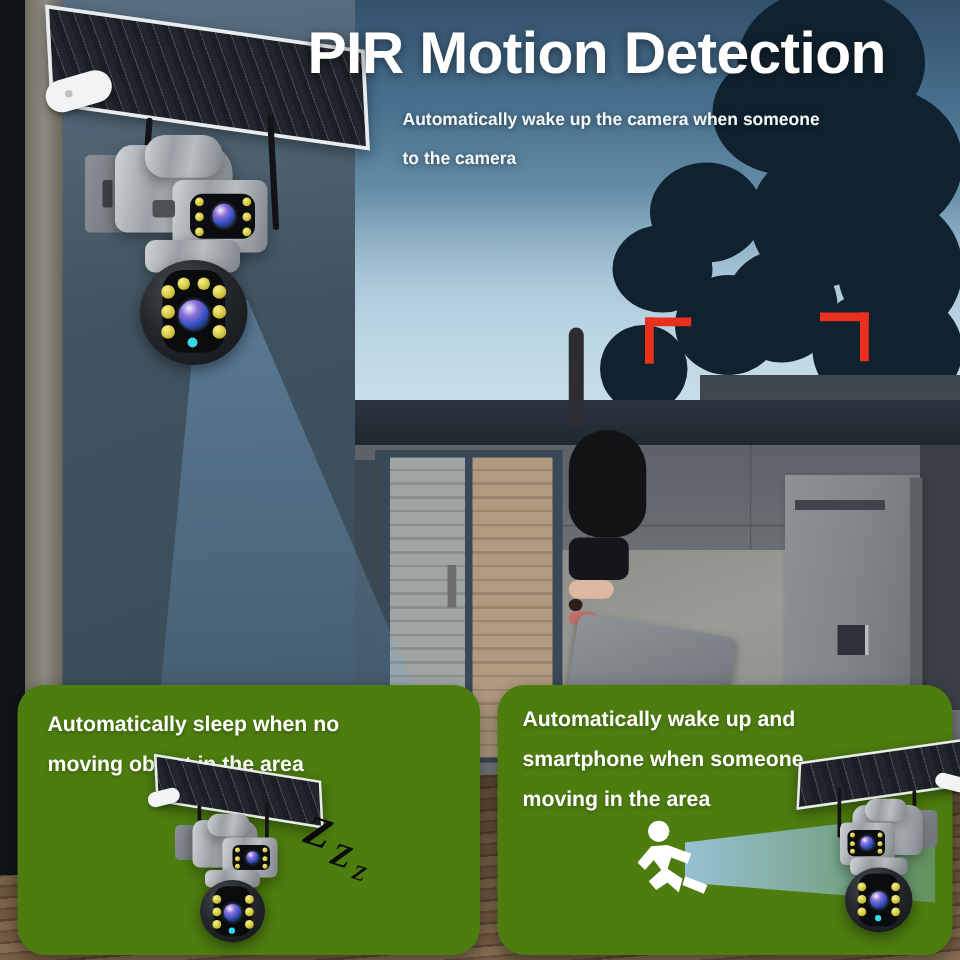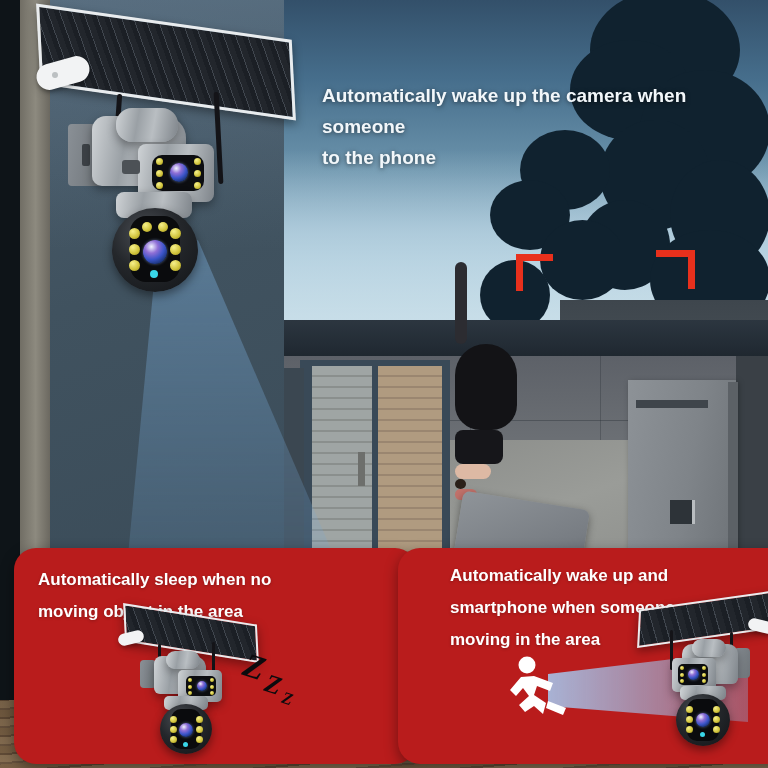--- a/index.html
+++ b/index.html
@@ -95,21 +95,21 @@
 
   
   #title{
     left:246px;top:14px;width:520px;
     color:#ffffff;font-size:47px;font-weight:bold;letter-spacing:-.5px;
     text-shadow:0 2px 7px rgba(0,0,0,.45);
     white-space:nowrap;
   }
   #subtitle{
     left:322px;top:80px;width:430px;
-    color:#f2f7fa;font-size:19px;line-height:31px;font-weight:600;
+    color:#f2f7fa;font-size:14px;line-height:31px;font-weight:600;
     text-shadow:0 1px 5px rgba(0,0,0,.55);
   }
 
   
   .bracket{border-color:#e8301c;border-style:solid;}
   #bracket-l{left:516px;top:254px;width:30px;height:30px;border-width:7px 0 0 7px;}
   #bracket-r{left:656px;top:250px;width:32px;height:32px;border-width:7px 7px 0 0;}
 
   
   #intruder{left:455px;top:262px;width:210px;height:330px;}
@@ -139,32 +139,31 @@
   .cam-dome{position:absolute;background:radial-gradient(circle at 38% 30%,#4a4e54 0%,#24272b 45%,#121417 100%);border-radius:50%;box-shadow:0 4px 10px rgba(0,0,0,.42);}
   .lens-face{position:absolute;background:#0c0d10;border-radius:10px;}
   .led{position:absolute;background:radial-gradient(circle at 35% 30%,#f6f08a,#cfc23a 60%,#8d8420);border-radius:50%;}
   .lens{position:absolute;border-radius:50%;
     background:radial-gradient(circle at 35% 28%,#f0f4ff 0%,#8f6fd6 28%,#3a54c8 55%,#17306e 80%,#0a1430 100%);
     box-shadow:0 0 3px rgba(160,190,255,.5);}
   .dot-ind{position:absolute;background:#39d6e8;border-radius:50%;}
 
   
   .card{
-    position:absolute;background:#b91c1c;border-radius:22px;
+    position:absolute;background:#4d7c0f;border-radius:22px;
     box-shadow:0 5px 14px rgba(0,0,0,.40);
-    padding-left:33px;
   }
   #card-left{left:14px;top:548px;width:370px;height:216px;}
   #card-right{left:398px;top:548px;width:364px;height:216px;}
   .card-text{
     position:absolute;color:#ffffff;font-size:17px;font-weight:bold;line-height:32px;
     text-shadow:0 1px 3px rgba(0,0,0,.25);
   }
   #card-left-text{left:24px;top:16px;width:290px;}
-  #card-right-text{left:20px;top:12px;width:250px;margin-left:32px;}
+  #card-right-text{left:20px;top:12px;width:250px;}
 
   
   .zz{position:absolute;color:#0b0b0e;font-weight:bold;font-style:italic;font-family:"Liberation Serif",serif;}
   #zz1{left:230px;top:100px;font-size:34px;transform:rotate(18deg);}
   #zz2{left:251px;top:122px;font-size:26px;transform:rotate(18deg);}
   #zz3{left:268px;top:141px;font-size:17px;transform:rotate(18deg);}
 
   
   #runner{position:absolute;left:112px;top:108px;width:60px;height:62px;}
   #beam-card{
@@ -286,23 +285,24 @@
     <div class="led" style="left:99px;top:228px;width:11px;height:11px;"></div>
     <div class="led" style="left:99px;top:244px;width:11px;height:11px;"></div>
     <div class="led" style="left:140px;top:212px;width:11px;height:11px;"></div>
     <div class="led" style="left:140px;top:228px;width:11px;height:11px;"></div>
     <div class="led" style="left:140px;top:244px;width:11px;height:11px;"></div>
     <div class="led" style="left:112px;top:206px;width:10px;height:10px;"></div>
     <div class="led" style="left:128px;top:206px;width:10px;height:10px;"></div>
     <div class="dot-ind" style="left:120px;top:254px;width:8px;height:8px;"></div>
   </div>
 
+  <div class="abs" id="title">PIR Motion Detection</div>
   <div class="abs" id="subtitle">
     <div>Automatically wake up the camera when someone</div>
-    <div>to the phone</div>
+    <div>to the camera</div>
   </div>
 
   <div class="card" id="card-left">
     <div class="card-text" id="card-left-text">
       <div>Automatically sleep when no</div>
       <div>moving object in the area</div>
     </div>
 
     <div class="abs" style="left:96px;top:66px;width:180px;height:140px;">
       <div class="sp-panel" style="left:14px;top:0px;width:130px;height:34px;transform:skewY(12deg) rotate(-3deg);border-width:2px;"></div>

